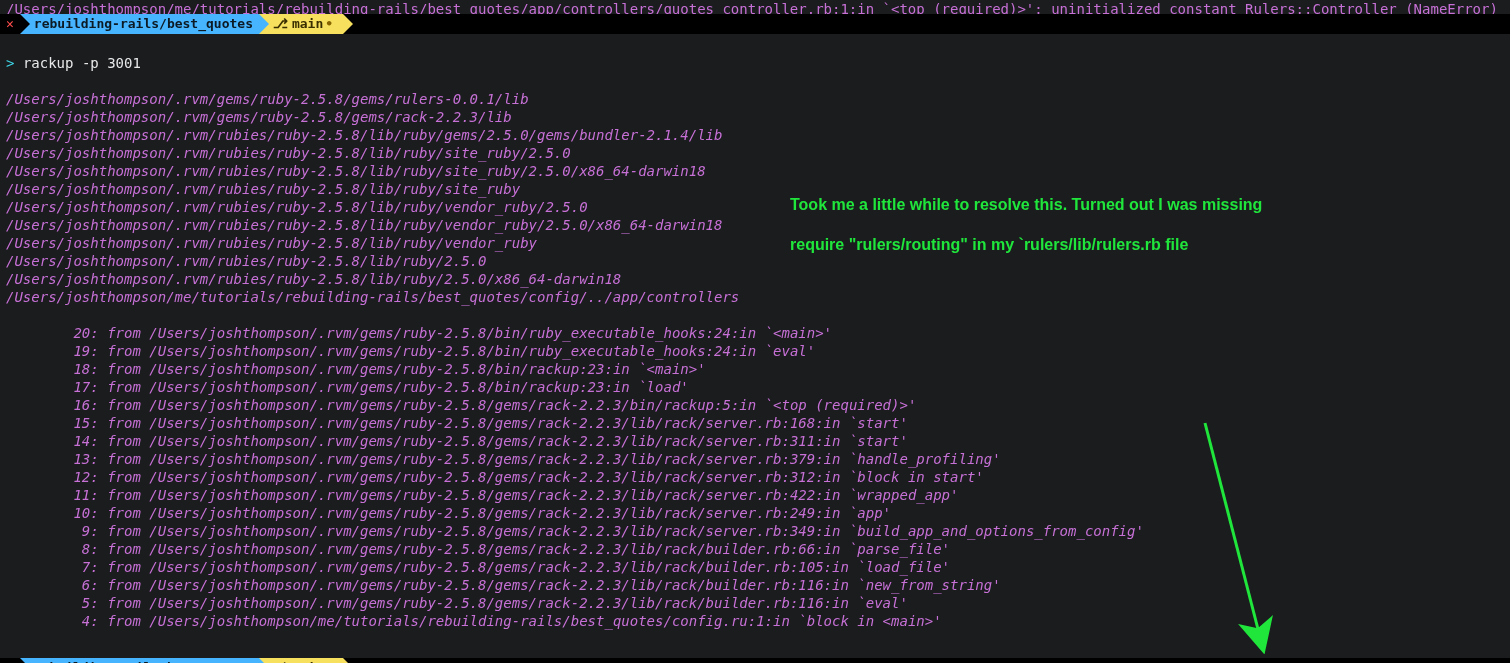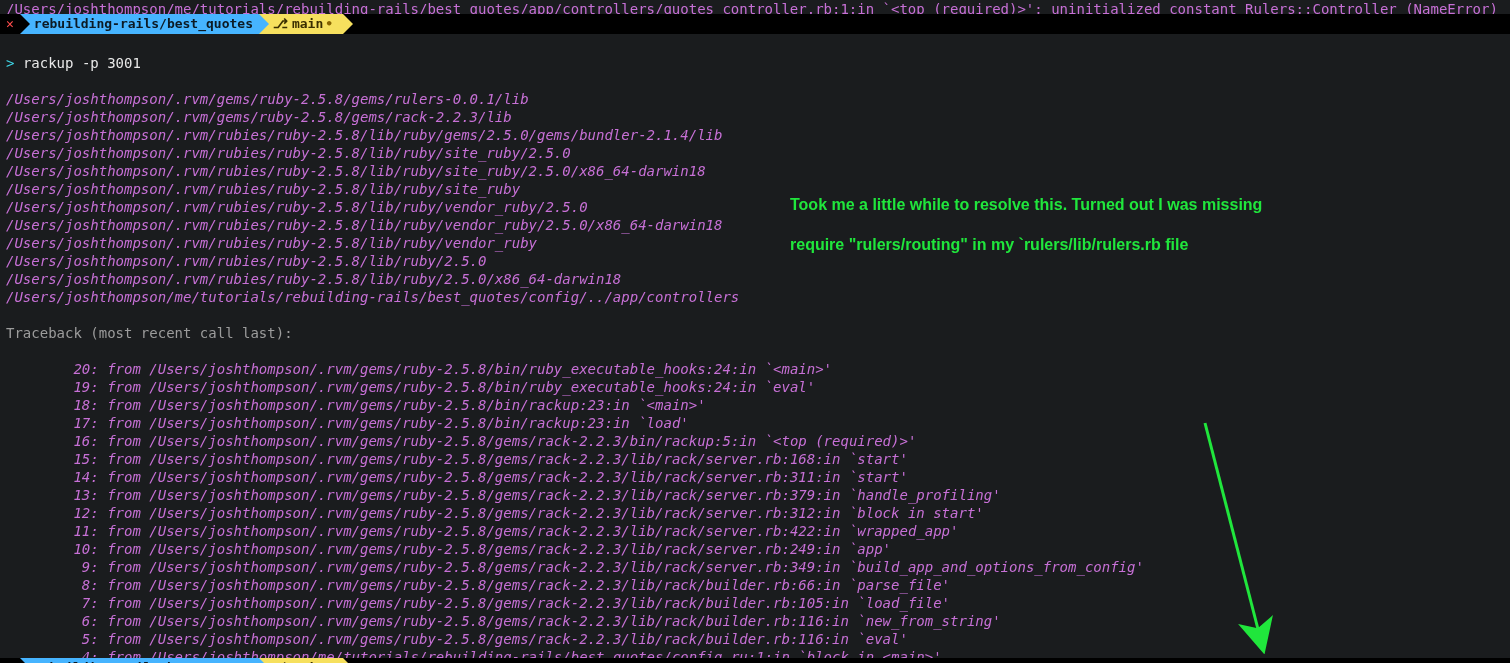--- a/index.html
+++ b/index.html
@@ -143,21 +143,20 @@
   <div class="tab-segment branch">
     <span class="branch-glyph">⎇</span>
     <span>main</span>
     <span class="dot">•</span>
   </div>
 </div>
 
 <div class="term">
 <div><span class="cyan">&gt;</span> <span class="white">rackup -p 3001</span></div>
 <div id="load-paths"><div class="magenta">/Users/joshthompson/.rvm/gems/ruby-2.5.8/gems/rulers-0.0.1/lib</div><div class="magenta">/Users/joshthompson/.rvm/gems/ruby-2.5.8/gems/rack-2.2.3/lib</div><div class="magenta">/Users/joshthompson/.rvm/rubies/ruby-2.5.8/lib/ruby/gems/2.5.0/gems/bundler-2.1.4/lib</div><div class="magenta">/Users/joshthompson/.rvm/rubies/ruby-2.5.8/lib/ruby/site_ruby/2.5.0</div><div class="magenta">/Users/joshthompson/.rvm/rubies/ruby-2.5.8/lib/ruby/site_ruby/2.5.0/x86_64-darwin18</div><div class="magenta">/Users/joshthompson/.rvm/rubies/ruby-2.5.8/lib/ruby/site_ruby</div><div class="magenta">/Users/joshthompson/.rvm/rubies/ruby-2.5.8/lib/ruby/vendor_ruby/2.5.0</div><div class="magenta">/Users/joshthompson/.rvm/rubies/ruby-2.5.8/lib/ruby/vendor_ruby/2.5.0/x86_64-darwin18</div><div class="magenta">/Users/joshthompson/.rvm/rubies/ruby-2.5.8/lib/ruby/vendor_ruby</div><div class="magenta">/Users/joshthompson/.rvm/rubies/ruby-2.5.8/lib/ruby/2.5.0</div><div class="magenta">/Users/joshthompson/.rvm/rubies/ruby-2.5.8/lib/ruby/2.5.0/x86_64-darwin18</div><div class="magenta">/Users/joshthompson/me/tutorials/rebuilding-rails/best_quotes/config/../app/controllers</div></div>
-<div class="grey">Traceback (most recent call last):</div>
 <div id="traceback"><div>        <span class="magenta">20: from /Users/joshthompson/.rvm/gems/ruby-2.5.8/bin/ruby_executable_hooks:24:in `&lt;main&gt;'</span></div><div>        <span class="magenta">19: from /Users/joshthompson/.rvm/gems/ruby-2.5.8/bin/ruby_executable_hooks:24:in `eval'</span></div><div>        <span class="magenta">18: from /Users/joshthompson/.rvm/gems/ruby-2.5.8/bin/rackup:23:in `&lt;main&gt;'</span></div><div>        <span class="magenta">17: from /Users/joshthompson/.rvm/gems/ruby-2.5.8/bin/rackup:23:in `load'</span></div><div>        <span class="magenta">16: from /Users/joshthompson/.rvm/gems/ruby-2.5.8/gems/rack-2.2.3/bin/rackup:5:in `&lt;top (required)&gt;'</span></div><div>        <span class="magenta">15: from /Users/joshthompson/.rvm/gems/ruby-2.5.8/gems/rack-2.2.3/lib/rack/server.rb:168:in `start'</span></div><div>        <span class="magenta">14: from /Users/joshthompson/.rvm/gems/ruby-2.5.8/gems/rack-2.2.3/lib/rack/server.rb:311:in `start'</span></div><div>        <span class="magenta">13: from /Users/joshthompson/.rvm/gems/ruby-2.5.8/gems/rack-2.2.3/lib/rack/server.rb:379:in `handle_profiling'</span></div><div>        <span class="magenta">12: from /Users/joshthompson/.rvm/gems/ruby-2.5.8/gems/rack-2.2.3/lib/rack/server.rb:312:in `block in start'</span></div><div>        <span class="magenta">11: from /Users/joshthompson/.rvm/gems/ruby-2.5.8/gems/rack-2.2.3/lib/rack/server.rb:422:in `wrapped_app'</span></div><div>        <span class="magenta">10: from /Users/joshthompson/.rvm/gems/ruby-2.5.8/gems/rack-2.2.3/lib/rack/server.rb:249:in `app'</span></div><div>        <span class="magenta"> 9: from /Users/joshthompson/.rvm/gems/ruby-2.5.8/gems/rack-2.2.3/lib/rack/server.rb:349:in `build_app_and_options_from_config'</span></div><div>        <span class="magenta"> 8: from /Users/joshthompson/.rvm/gems/ruby-2.5.8/gems/rack-2.2.3/lib/rack/builder.rb:66:in `parse_file'</span></div><div>        <span class="magenta"> 7: from /Users/joshthompson/.rvm/gems/ruby-2.5.8/gems/rack-2.2.3/lib/rack/builder.rb:105:in `load_file'</span></div><div>        <span class="magenta"> 6: from /Users/joshthompson/.rvm/gems/ruby-2.5.8/gems/rack-2.2.3/lib/rack/builder.rb:116:in `new_from_string'</span></div><div>        <span class="magenta"> 5: from /Users/joshthompson/.rvm/gems/ruby-2.5.8/gems/rack-2.2.3/lib/rack/builder.rb:116:in `eval'</span></div><div>        <span class="magenta"> 4: from /Users/joshthompson/me/tutorials/rebuilding-rails/best_quotes/config.ru:1:in `block in &lt;main&gt;'</span></div></div>
 
 </div>
 
 <div class="annotation">Took me a little while to resolve this. Turned out I was missing
 
 require "rulers/routing" in my `rulers/lib/rulers.rb file</div>
 
 <svg class="arrow" width="110" height="240">
   <defs>

